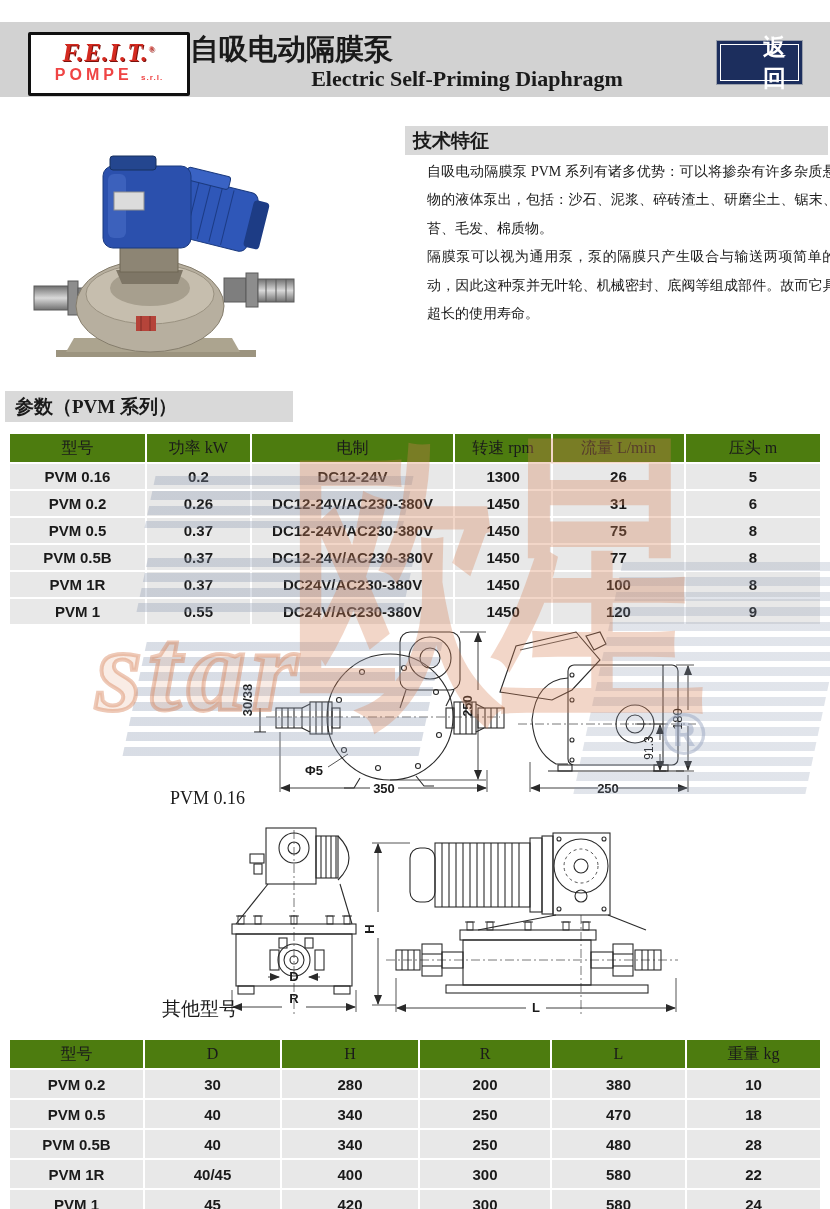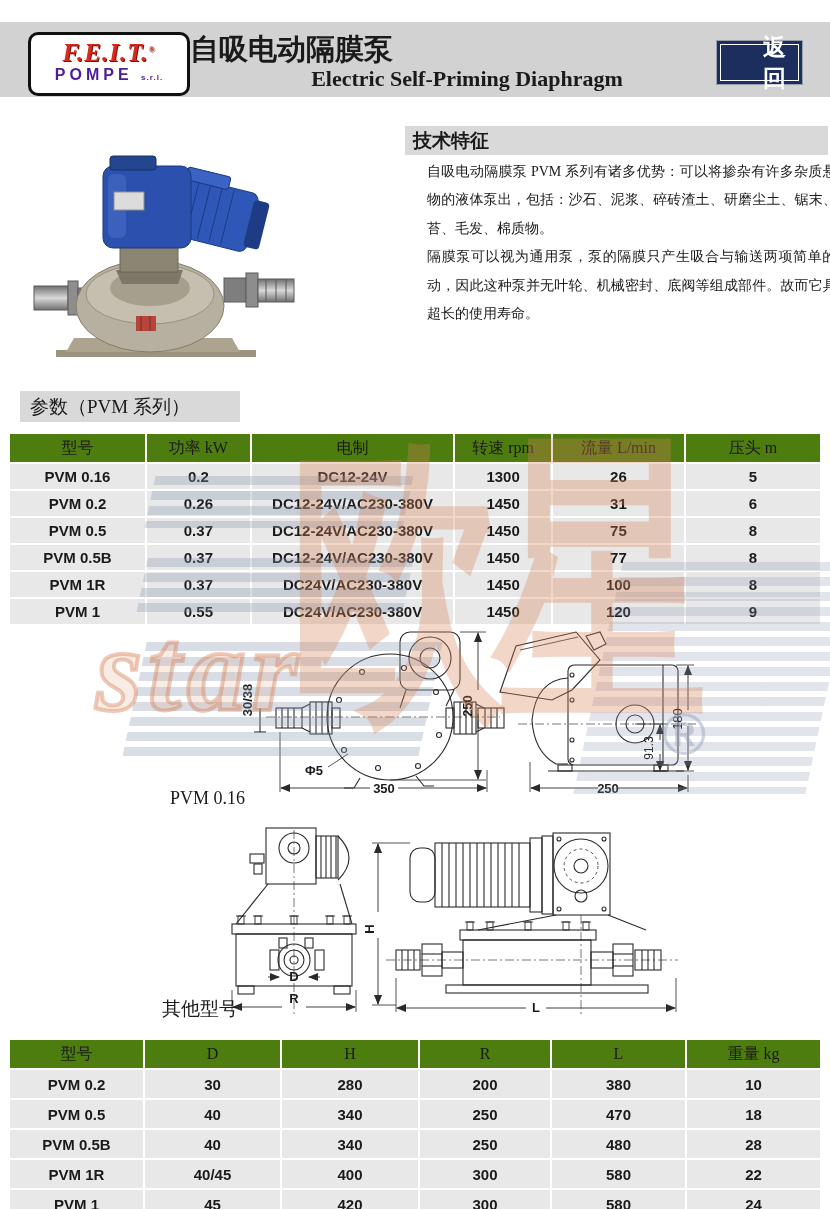--- a/index.html
+++ b/index.html
@@ -3,47 +3,47 @@
 <meta charset="utf-8">
 <style>
   html,body{margin:0;padding:0;background:#fff;}
   #page{position:relative;width:830px;height:1209px;background:#ffffff;overflow:hidden;
         font-family:"Liberation Sans",sans-serif;color:#1a1a1a;}
   .abs{position:absolute;}
 
   
   .band{left:0;top:22px;width:830px;height:75px;background:#d2d2d2;}
   .logo{left:28px;top:32px;width:156px;height:58px;background:#fff;border:3px solid #101010;
-        border-radius:10px;text-align:center;z-index:2;}
+        border-radius:2px;text-align:center;z-index:2;}
   .logo-feit{margin-top:5px;font-family:"Liberation Serif",serif;font-style:italic;font-weight:700;
         font-size:25px;color:#d42a20;letter-spacing:1px;line-height:1.05;text-shadow:1px 1px 0 #7a120d;}
   .logo-feit sup{font-size:8px;color:#d42a20;}
-  .logo-pompe{font-weight:700;font-size:16px;letter-spacing:4px;color:#4c1d95;line-height:1.1;}
+  .logo-pompe{font-weight:700;font-size:16px;letter-spacing:4px;color:#ef4444;line-height:1.1;}
   .logo-pompe span{font-size:8px;letter-spacing:1px;}
   .title-cn{left:190px;top:30px;width:500px;text-align:left;font-family:"Liberation Serif",serif;
         font-weight:700;font-size:29px;}
   .title-en{left:174px;top:66px;width:500px;text-align:center;font-family:"Liberation Serif",serif;
         font-weight:700;font-size:22px;padding-left:43px;}
   .back-btn{left:716px;top:40px;width:85px;height:43px;background:#1c2e5d;border:1px solid #9aa0ab;
         cursor:pointer;z-index:2;}
   .back-btn::before{content:'';position:absolute;inset:3px;border:1px solid #fff;}
   .back-btn span{position:absolute;inset:0;display:flex;align-items:center;justify-content:center;
         color:#fff;font-size:23px;font-weight:700;padding-left:46px;}
 
   
   .feat-bar{left:405px;top:126px;width:423px;height:29px;background:#d9d9d9;
         font-family:"Liberation Serif",serif;font-weight:700;font-size:19px;line-height:29px;
         padding-left:8px;box-sizing:border-box;}
   .feat-text{left:427px;top:158px;width:424px;font-family:"Liberation Serif",serif;font-size:14px;
         line-height:28.4px;text-align:justify;}
   .feat-text p{margin:0;}
 
   
-  .param-bar{left:20px;top:391px;width:220px;height:31px;background:#d9d9d9;
-        font-family:"Liberation Serif",serif;font-weight:400;font-size:19px;line-height:31px;
+  .param-bar{left:5px;top:391px;width:288px;height:31px;background:#d9d9d9;
+        font-family:"Liberation Serif",serif;font-weight:700;font-size:19px;line-height:31px;
         padding-left:10px;box-sizing:border-box;}
 
   
   table.ptable{border-collapse:separate;border-spacing:2px;table-layout:fixed;width:814px;}
   table.ptable th{background:#4d7c0f;font-family:"Liberation Serif",serif;font-weight:400;
         font-size:16px;height:26px;text-align:center;}
   table.ptable td{background:#e8e8e8;font-weight:700;font-size:15px;text-align:center;}
   #table1{left:8px;top:432px;} #table1 td{height:23px;}
   #table2{left:8px;top:1038px;} #table2 td{height:26px;}
 

